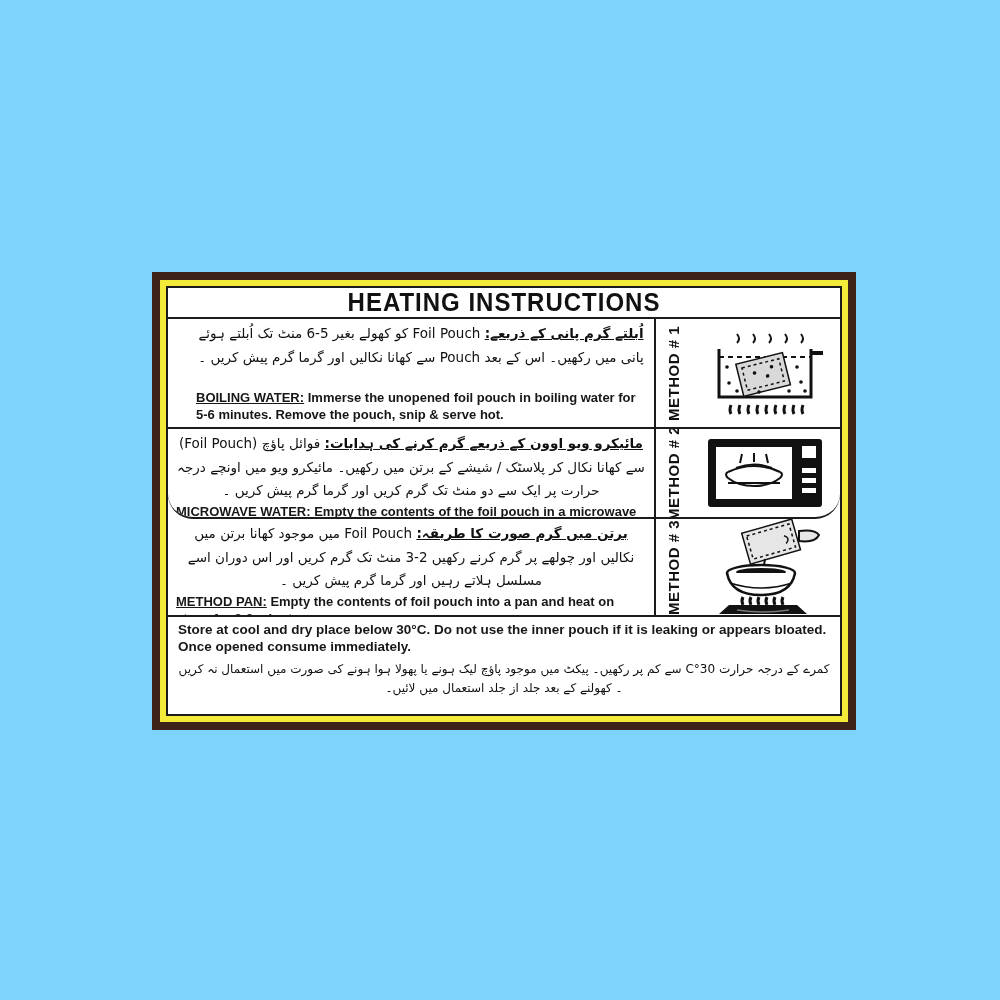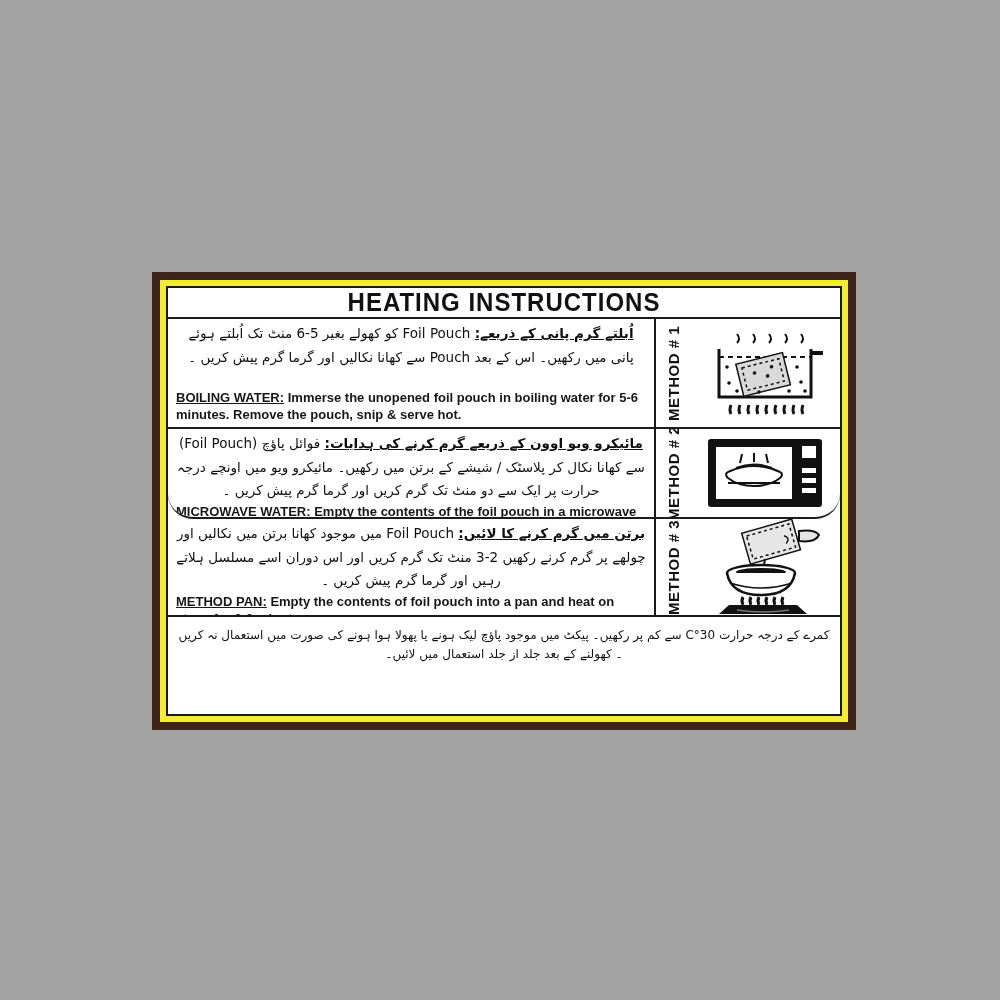--- a/index.html
+++ b/index.html
@@ -1,32 +1,32 @@
 <!DOCTYPE html>
 <html><head>
 <meta charset="utf-8">
 <style>
   * { margin:0; padding:0; box-sizing:border-box; }
   html,body { width:1000px; height:1000px; background:#ffffff; font-family:"Liberation Sans", sans-serif; }
-  .stage { position:relative; width:1000px; height:1000px; background:#a3a3a3; overflow:hidden; }
+  .stage { position:relative; width:1000px; height:1000px; background:#7dd3fc; overflow:hidden; }
 
   
   .frame { position:absolute; left:152px; top:272px; width:704px; height:458px;
            background:#3e2418; padding:8px; }
   .yellow { width:100%; height:100%; background:#f3ea39; padding:6px; }
   .inner { width:100%; height:100%; background:#ffffff; border:2px solid #1b1b1b;
            display:flex; flex-direction:column; overflow:hidden; }
 
   .heading-row { height:31px; border-bottom:2px solid #1b1b1b; display:flex;
                  align-items:center; justify-content:center; }
   .heading-row .title { font-weight:bold; font-size:24px; letter-spacing:1px; color:#111;
                         transform:scaleY(1.05); }
 
   .method-row { display:flex; border-bottom:2px solid #1b1b1b; overflow:hidden; }
-  .r1 { height:110px; } .r2 { height:90px;border-radius:25px; } .r3 { height:98px; }
+  .r1 { height:110px;padding-left:20px; } .r2 { height:90px;border-radius:25px; } .r3 { height:98px; }
 
   .method-content { flex:1; display:flex; flex-direction:column; justify-content:space-between;
                     padding:3px 8px 4px 8px; overflow:hidden; }
   .urdu { direction:rtl; text-align:center; font-family:"DejaVu Sans", sans-serif;
           font-size:13.5px; line-height:1.75; color:#111; }
   .urdu .useg { font-weight:bold; text-decoration:underline; }
   .eng { text-align:left; font-weight:bold; font-size:13px; line-height:1.32; color:#171717; }
   .eng .useg { text-decoration:underline; }
 
   .method-side { width:186px; border-left:2px solid #1b1b1b; display:flex; align-items:center; }
@@ -141,21 +141,21 @@
                   <line x1="22" y1="47" x2="74" y2="47"></line>
                   <path d="M30,32 q18,-7 36,0"></path>
                 </g>
               </svg>
             </div>
           </div>
         </div>
 
         <div class="method-row r3">
           <div class="method-content">
-            <div class="urdu"><span class="useg">برتن میں گرم کرنے کا لائیں:</span> <span>Foil Pouch میں موجود کھانا برتن میں نکالیں اور چولھے پر گرم کرنے رکھیں 2-3 منٹ تک گرم کریں اور اس دوران اسے مسلسل ہلاتے رہیں اور گرما گرم پیش کریں ۔</span></div>
+            <div class="urdu"><span class="useg">برتن میں گرم صورت کا طریقہ:</span> <span>Foil Pouch میں موجود کھانا برتن میں نکالیں اور چولھے پر گرم کرنے رکھیں 2-3 منٹ تک گرم کریں اور اس دوران اسے مسلسل ہلاتے رہیں اور گرما گرم پیش کریں ۔</span></div>
             <div class="eng"><span class="useg">METHOD PAN:</span><span> Empty the contents of foil pouch into a pan and heat on stove for 2-3 minutes.</span></div>
           </div>
           <div class="method-side">
             <div class="vlabel">
                 <span>METHOD # 3</span>
               </div>
             <div class="icon-box">
               <svg width="116" height="96" viewBox="0 0 116 96">
 
                 <g transform="rotate(-16 66 22)">
@@ -183,19 +183,20 @@
                 </g>
                 <polygon points="22,86 90,86 100,95 12,95" fill="#111"></polygon>
                 <path d="M30,91 q26,4 52,0" stroke="#777" stroke-width="1.5" fill="none"></path>
               </svg>
             </div>
           </div>
         </div>
 
 
         <div class="safety-body">
+          <div class="safety-en">Store at cool and dry place below 30°C. Do not use the inner pouch if it is leaking or appears bloated. Once opened consume immediately.</div>
           <div class="safety-ur">کمرے کے درجہ حرارت 30°C سے کم پر رکھیں۔ پیکٹ میں موجود پاؤچ لیک ہونے یا پھولا ہوا ہونے کی صورت میں استعمال نہ کریں ۔ کھولنے کے بعد جلد از جلد استعمال میں لائیں۔</div>
         </div>
 
       </div>
     </div>
   </div>
 </div>
 
 </body></html>

